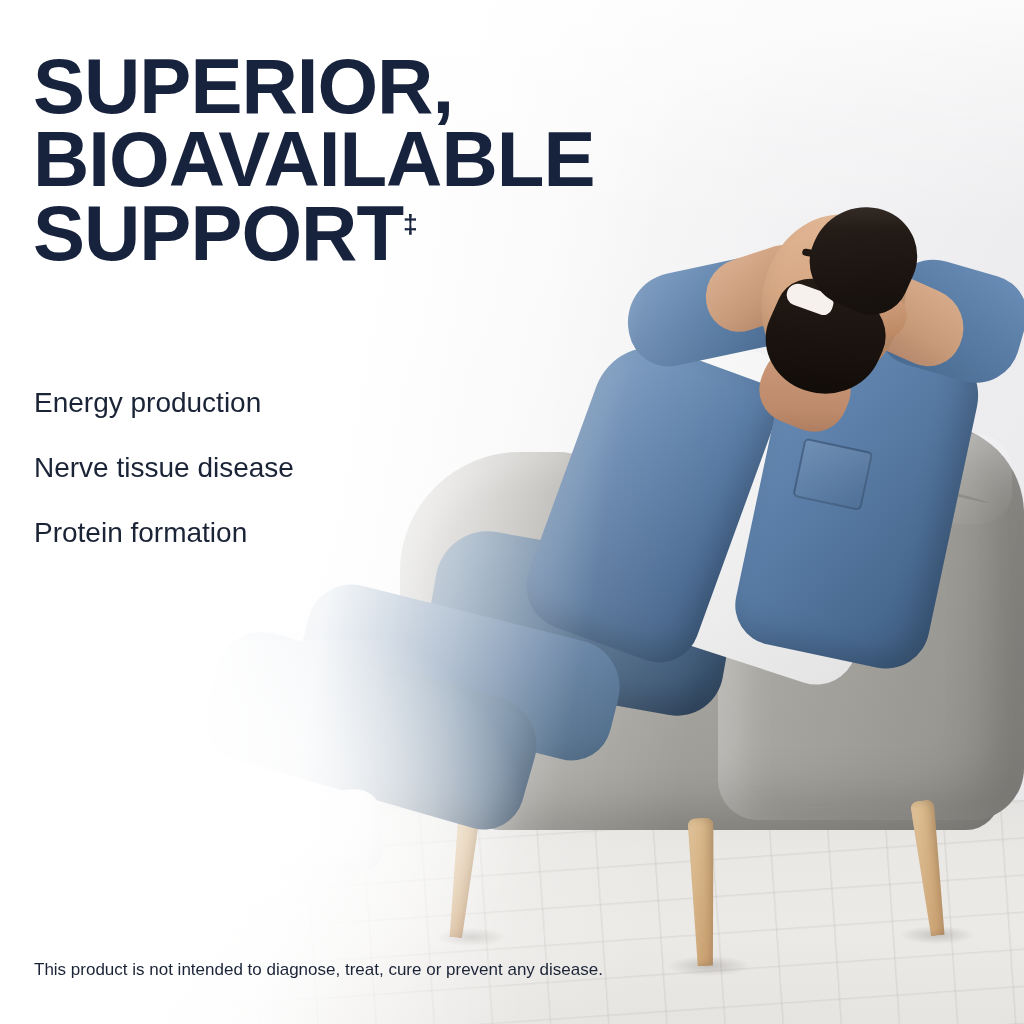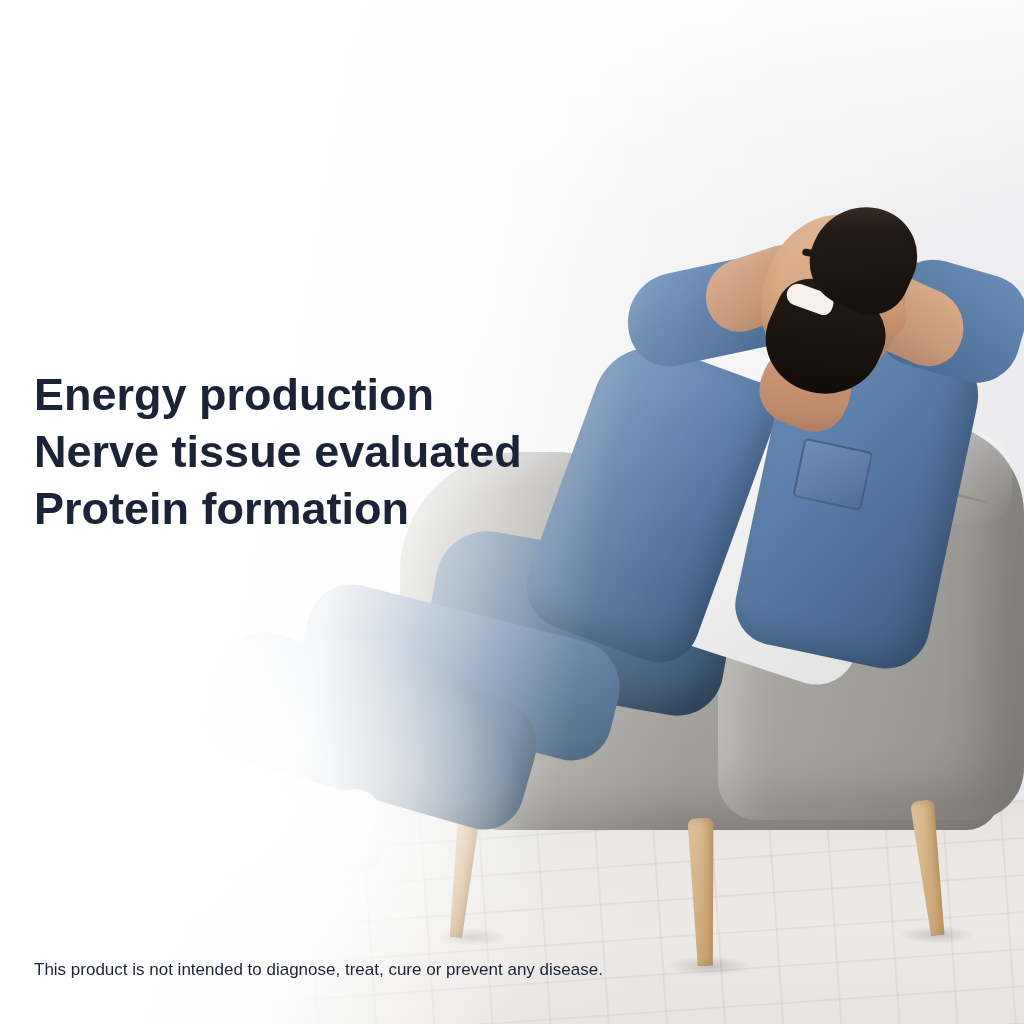--- a/index.html
+++ b/index.html
@@ -297,25 +297,26 @@
     line-height:0;
     letter-spacing:0;
   }
 
   .benefits {
     position:absolute;
     left:34px; top:366px;
     list-style:none;
   }
   .benefits li {
-    font-size:45px;
+    font-size:28px;
     line-height:57px;
-    font-weight:700;
+    font-weight:400;
     color:#1b2437;
     white-space:nowrap;
+    margin-top:8px;
   }
 
   .disclaimer {
     position:absolute;
     left:27px; top:957px;
     font-size:17px;
     line-height:25px;
     color:#1b2437;
     font-weight:400;
   }
@@ -376,24 +377,29 @@
       <div class="hair"></div>
     </div>
 
     <div class="fade-bottomleft"></div>
     <div class="fade-left"></div>
     <div class="fade-top"></div>
   </div>
 
   <div class="content">
 
+    <h1 class="headline">
+      <span class="ln">SUPERIOR,</span>
+      <span class="ln">BIOAVAILABLE</span>
+      <span class="ln"><span>SUPPORT</span><sup>‡</sup></span>
+    </h1>
 
     <ul class="benefits">
       <li>Energy production</li>
-      <li>Nerve tissue evaluated</li>
+      <li>Nerve tissue disease</li>
       <li>Protein formation</li>
     </ul>
 
     <div class="disclaimer">
       <span class="d2">This product is not intended to diagnose, treat, cure or prevent any disease.</span>
     </div>
 
   </div>
 </div>
 

